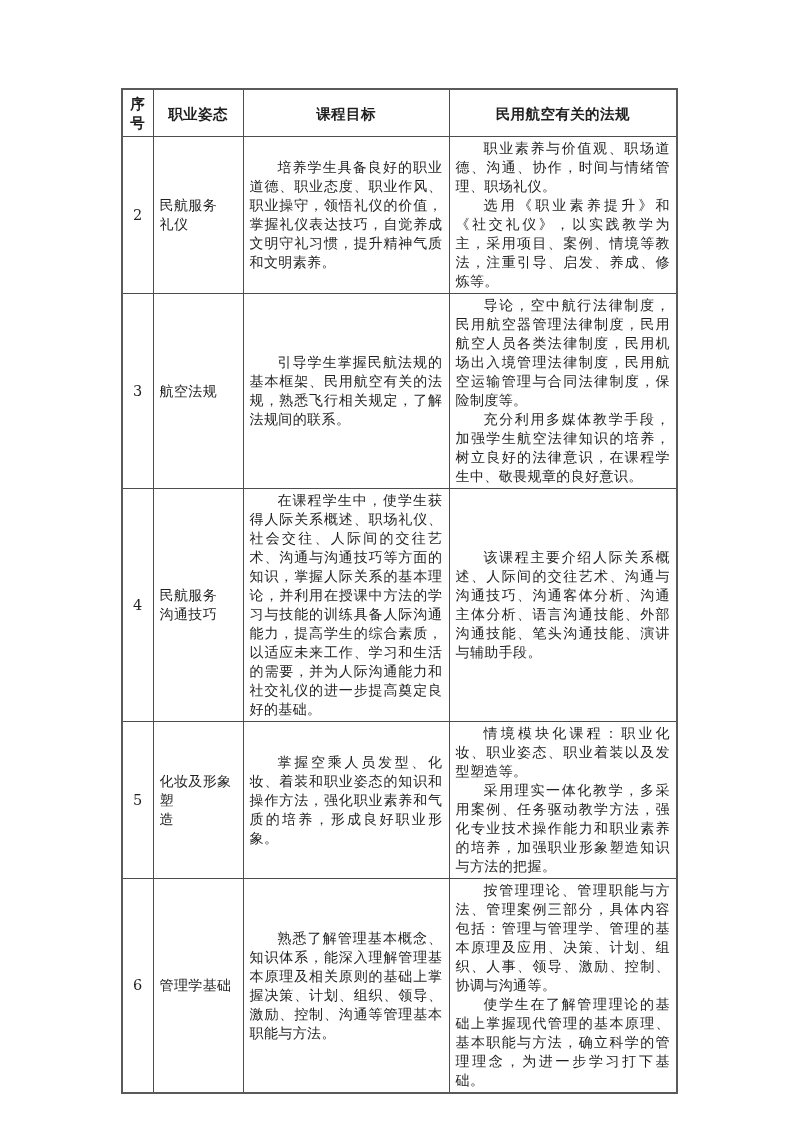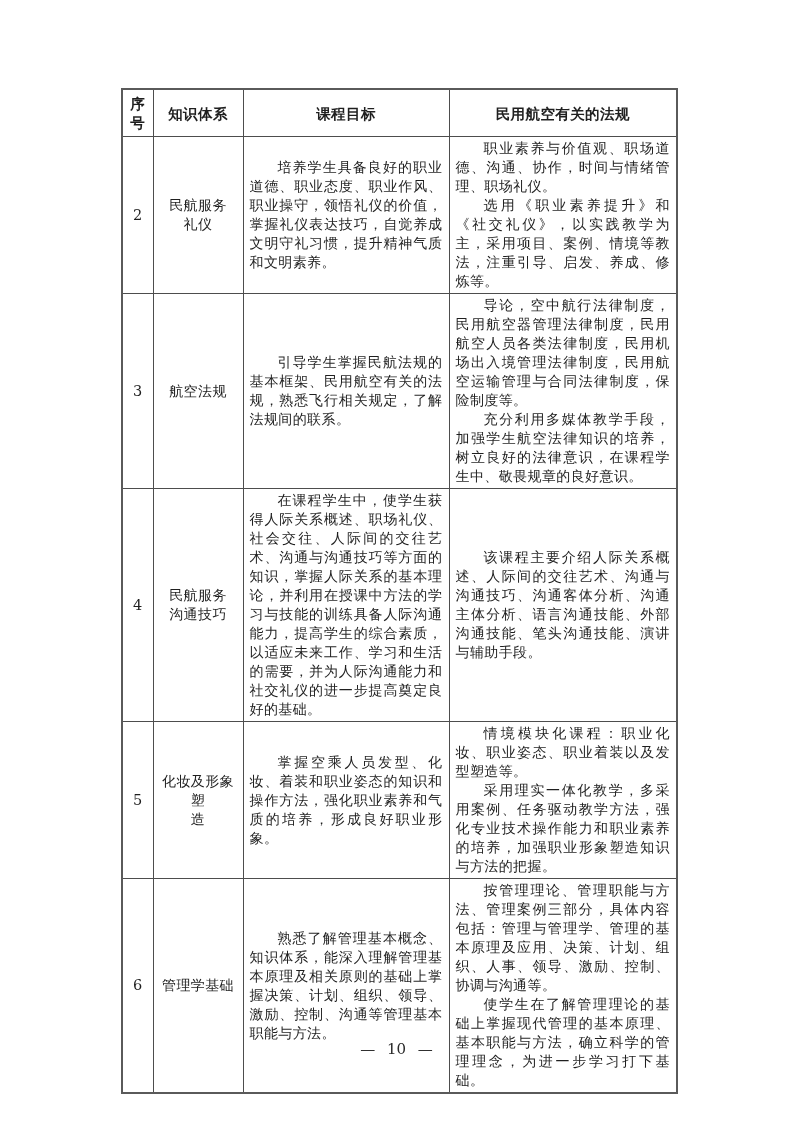--- a/index.html
+++ b/index.html
@@ -35,21 +35,21 @@
     font-size:14.5px;
     padding:4px 2px;
   }
   .h-head{height:47px;}
   .h-r2{height:145px;}
   .h-r3{height:187px;}
   .h-r4{height:213px;}
   .h-r5{height:146px;}
   .h-r6{height:187px;}
   td.cell-no{text-align:center;font-size:14.5px;}
-  td.cell-name{text-align:center;white-space:pre-line;}
+  td.cell-name{white-space:pre-line;}
   td.cell-obj p,td.cell-cont p{
     margin:0;
     text-indent:2em;
     text-align:justify;
     text-justify:inter-ideograph;
   }
   .page-footer{
     position:absolute;
     left:0;top:1040px;
     width:100%;
@@ -69,21 +69,21 @@
       <col style="width:31px">
       <col style="width:90px">
       <col style="width:206px">
       <col style="width:228px">
     </colgroup>
 
     <tbody>
         <tr class="header-row h-head">
       <th>序
 号</th>
-      <th>知识体系</th>
+      <th>职业姿态</th>
       <th>课程目标</th>
       <th>民用航空有关的法规</th>
     </tr>
 
     <tr class="h-r2">
       <td class="cell-no">2</td>
       <td class="cell-name">民航服务
 礼仪</td>
       <td class="cell-obj">
         <p>培养学生具备良好的职业道德、职业态度、职业作风、职业操守，领悟礼仪的价值，掌握礼仪表达技巧，自觉养成文明守礼习惯，提升精神气质和文明素养。</p>
@@ -139,17 +139,14 @@
         <p>熟悉了解管理基本概念、知识体系，能深入理解管理基本原理及相关原则的基础上掌握决策、计划、组织、领导、激励、控制、沟通等管理基本职能与方法。</p>
       </td>
       <td class="cell-cont">
         <p>按管理理论、管理职能与方法、管理案例三部分，具体内容包括：管理与管理学、管理的基本原理及应用、决策、计划、组织、人事、领导、激励、控制、协调与沟通等。</p>
         <p>使学生在了解管理理论的基础上掌握现代管理的基本原理、基本职能与方法，确立科学的管理理念，为进一步学习打下基础。</p>
       </td>
     </tr>
   </tbody>
     </table>
 
-  <div class="page-footer">
-    <span>— 10 —</span>
-  </div>
 
 </div>
 
 </body></html>

